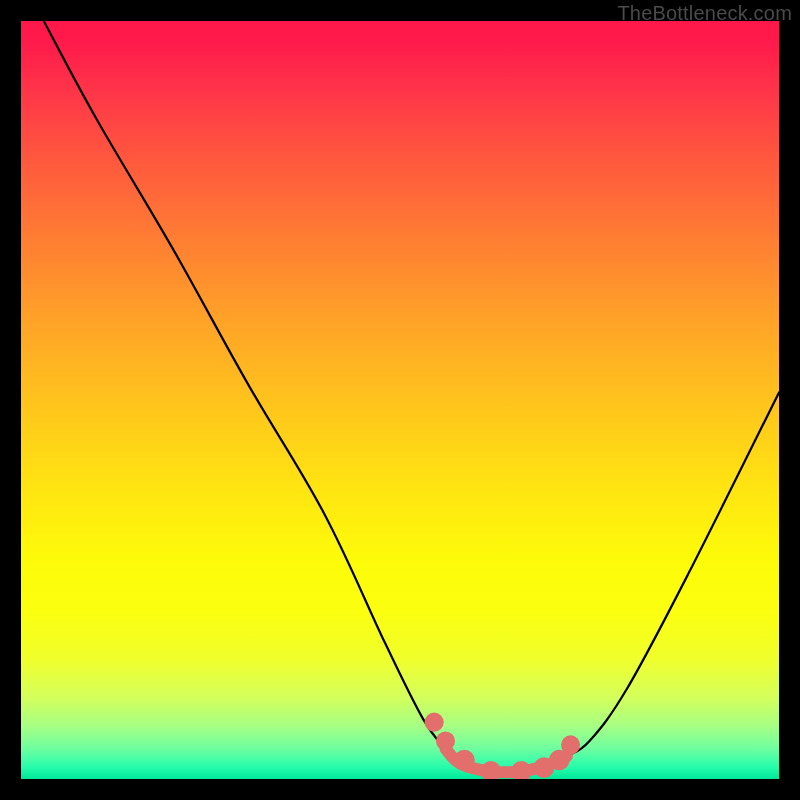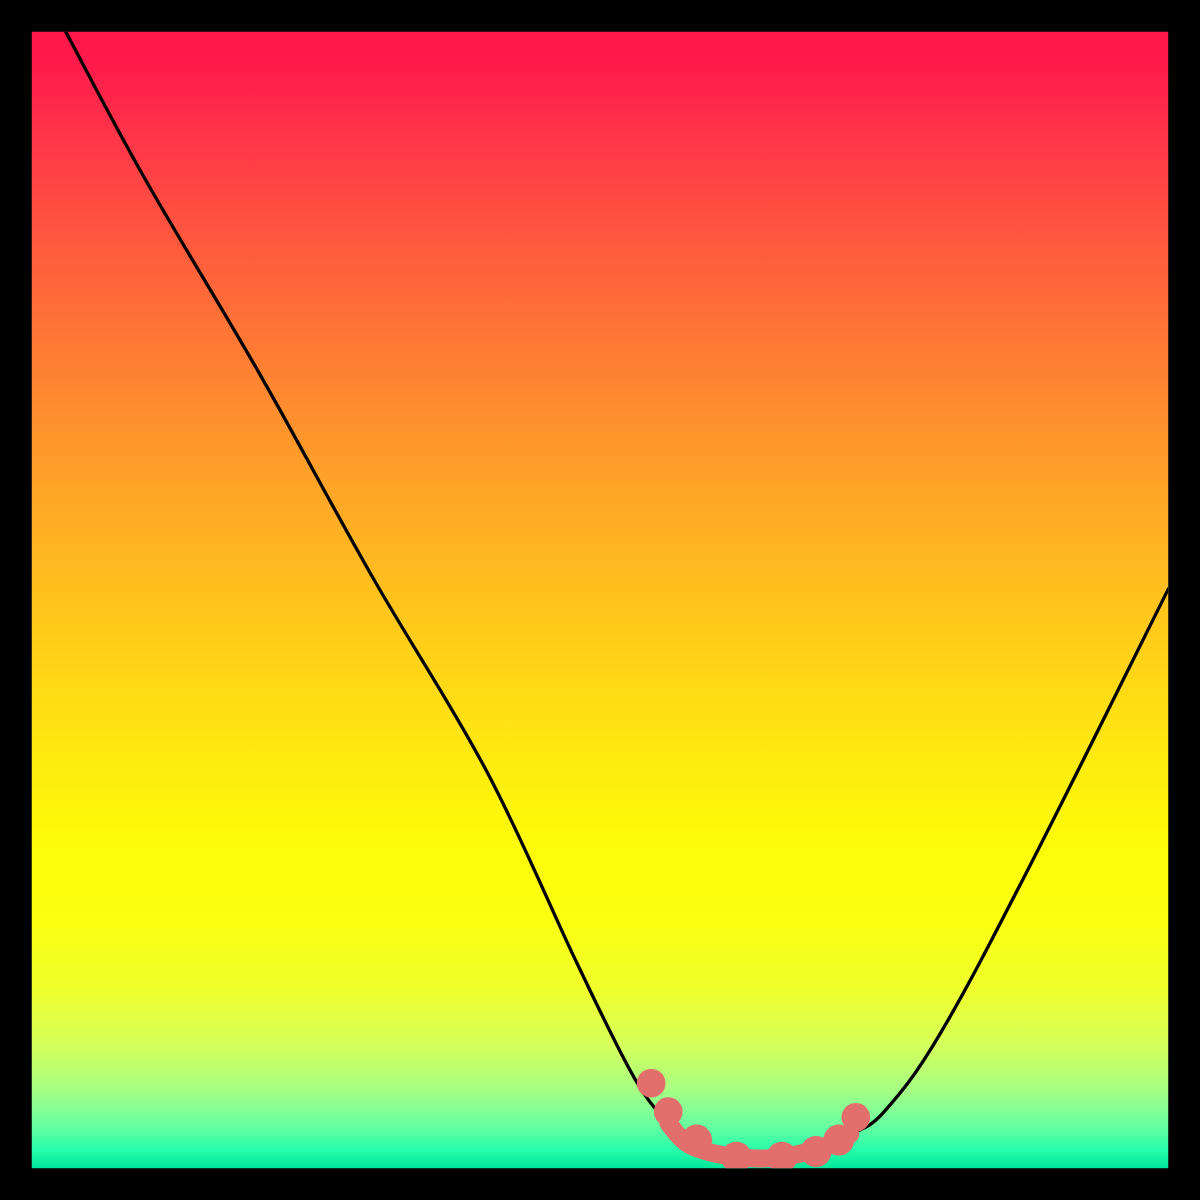--- a/index.html
+++ b/index.html
@@ -76,13 +76,14 @@
             <circle cx="443.42999999999995" cy="739.05" r="10.306" fill="#e36f6c"></circle>
             <circle cx="469.96" cy="750.42" r="10.306" fill="#e36f6c"></circle>
             <circle cx="500.28000000000003" cy="750.42" r="10.306" fill="#e36f6c"></circle>
             <circle cx="523.02" cy="746.63" r="10.306" fill="#e36f6c"></circle>
             <circle cx="538.18" cy="739.05" r="10.306" fill="#e36f6c"></circle>
             <circle cx="549.55" cy="723.89" r="9.548" fill="#e36f6c"></circle>
           </g>
       </g>
     </svg>
   </div>
+  <div class="watermark">TheBottleneck.com</div>
 </div>
 
 </body></html>

